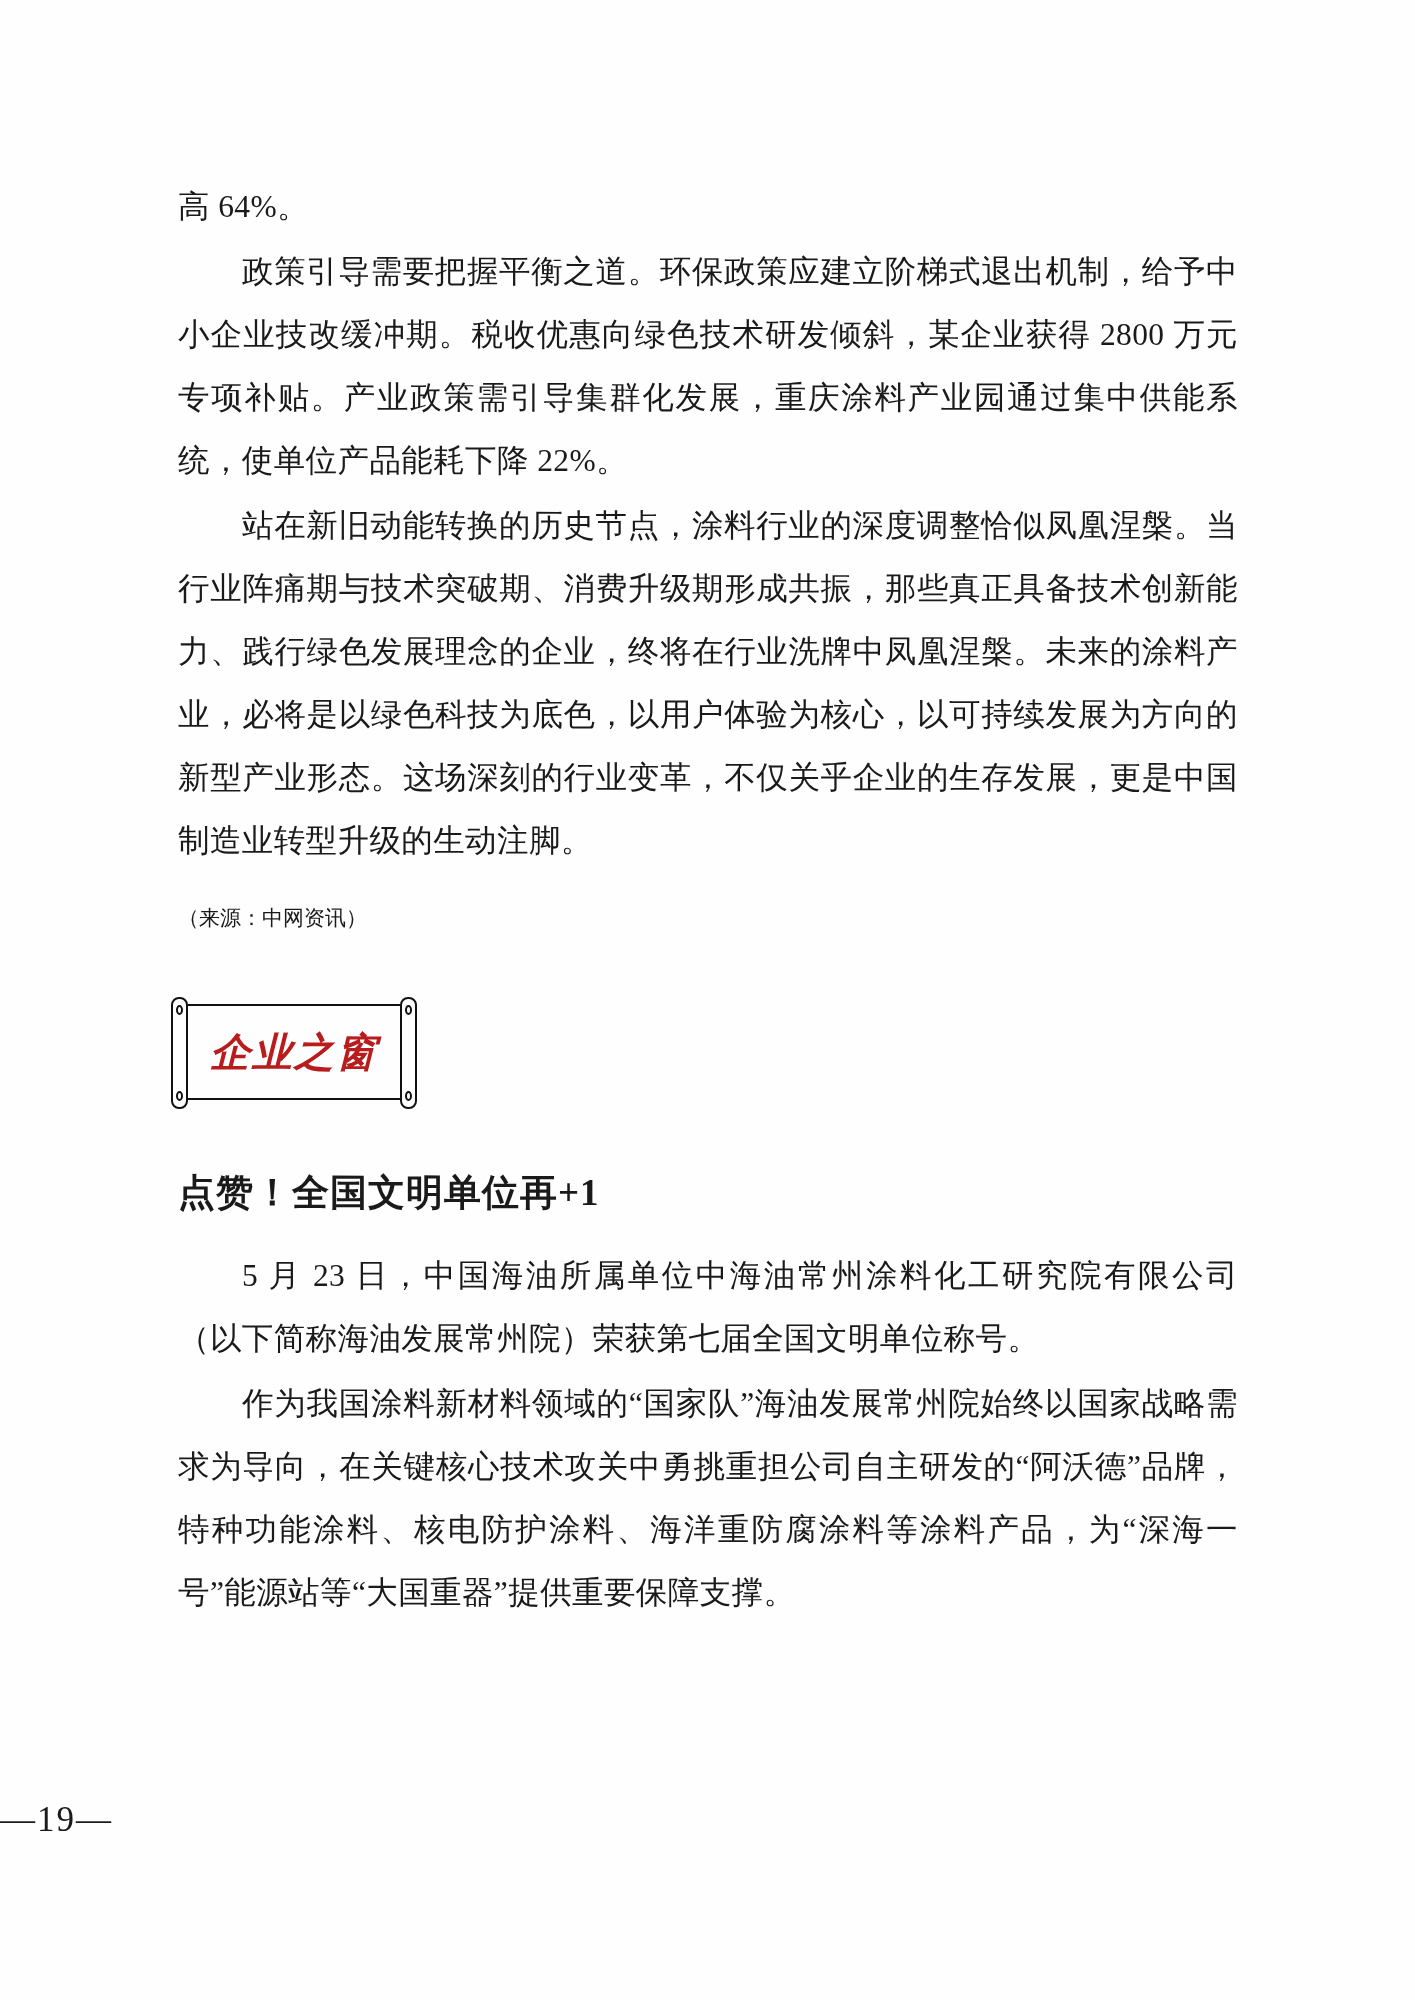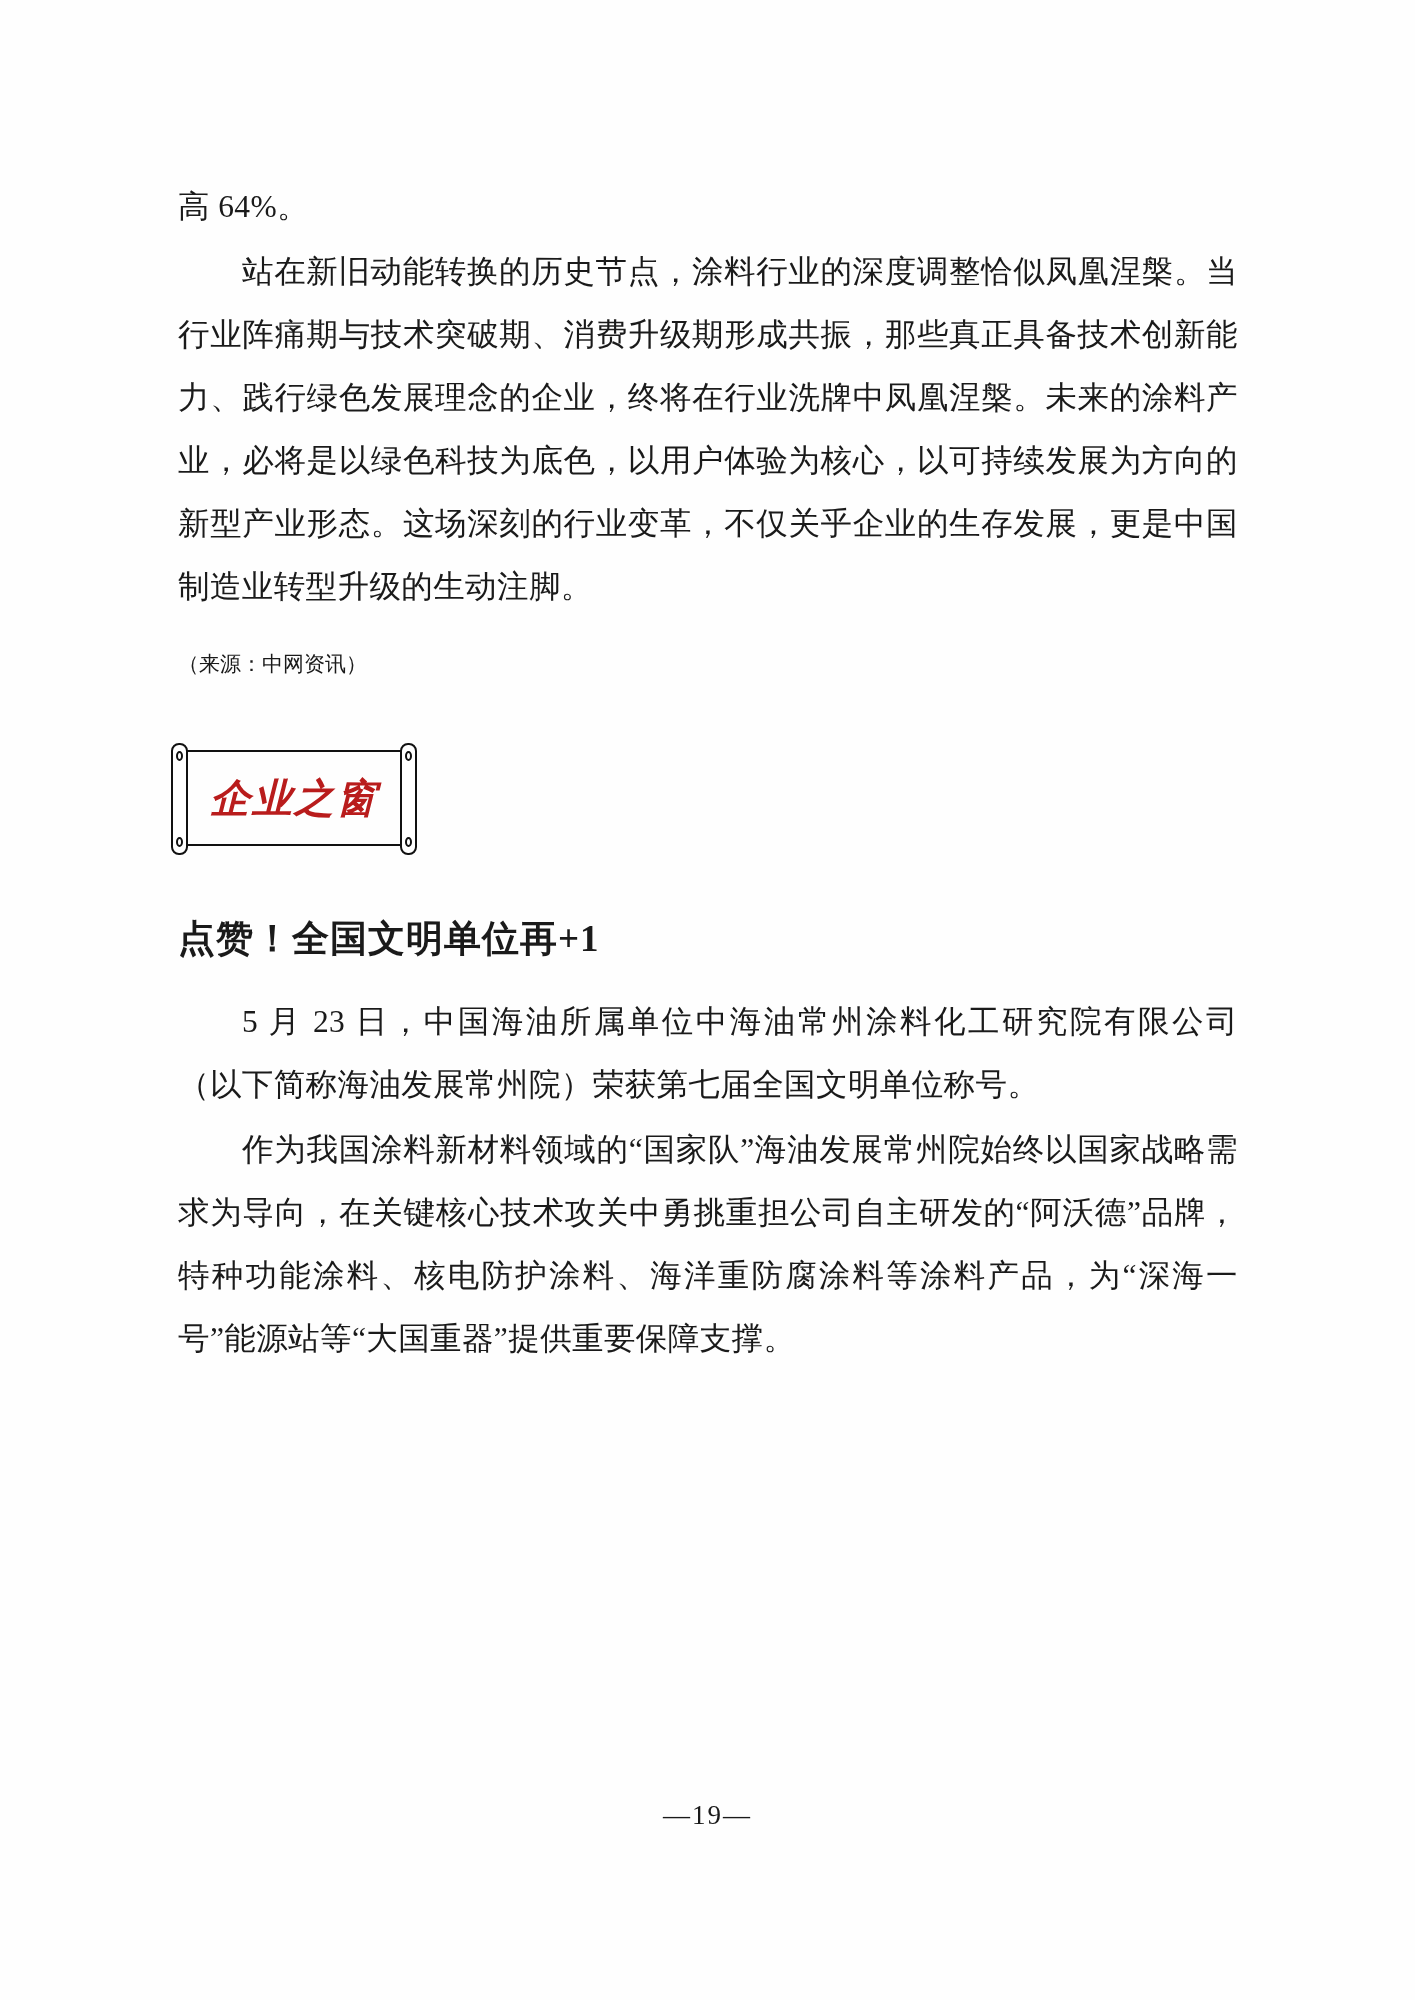--- a/index.html
+++ b/index.html
@@ -115,34 +115,35 @@
     font-size: 37px;
     font-weight: bold;
     letter-spacing: 1px;
     font-family: "Liberation Serif", serif;
   }
   .page-number {
     position: absolute;
     left: 0;
     right: 0;
     top: 1800px;
-    text-align: center;
-    font-size: 27px;
+    text-align: left;
+    font-size: 35px;
     letter-spacing: 2px;
     font-family: "Liberation Serif", serif;
   }
 </style>
 </head>
 <body>
 
 <div class="page">
   <div class="content">
 
     <p class="body-text">高 64%。</p>
 
+    <p class="body-text indent">政策引导需要把握平衡之道。环保政策应建立阶梯式退出机制，给予中小企业技改缓冲期。税收优惠向绿色技术研发倾斜，某企业获得 2800 万元专项补贴。产业政策需引导集群化发展，重庆涂料产业园通过集中供能系统，使单位产品能耗下降 22%。</p>
 
     <p class="body-text indent">站在新旧动能转换的历史节点，涂料行业的深度调整恰似凤凰涅槃。当行业阵痛期与技术突破期、消费升级期形成共振，那些真正具备技术创新能力、践行绿色发展理念的企业，终将在行业洗牌中凤凰涅槃。未来的涂料产业，必将是以绿色科技为底色，以用户体验为核心，以可持续发展为方向的新型产业形态。这场深刻的行业变革，不仅关乎企业的生存发展，更是中国制造业转型升级的生动注脚。</p>
 
     <div class="source-line">（来源：中网资讯）</div>
 
     <div class="banner-wrap">
       <div class="banner">
         <span class="scroll-cap left"></span>
         <span class="scroll-cap right"></span>
         <span class="banner-label">企业之窗</span>

